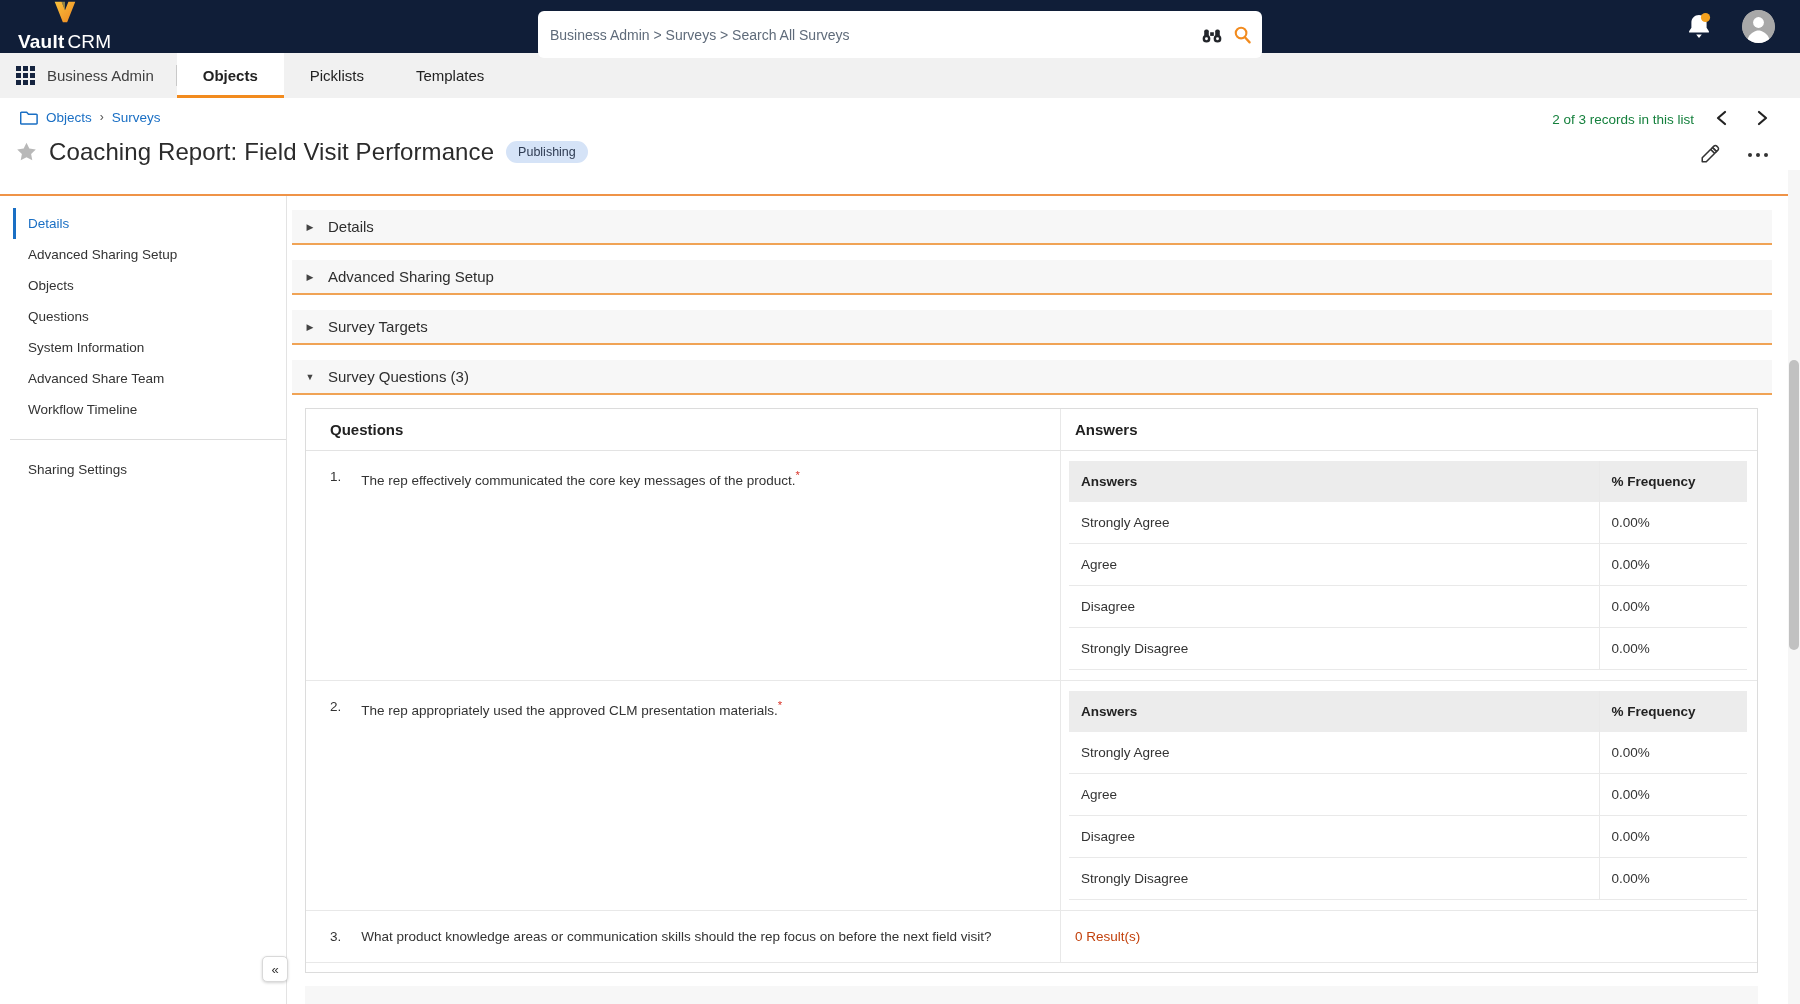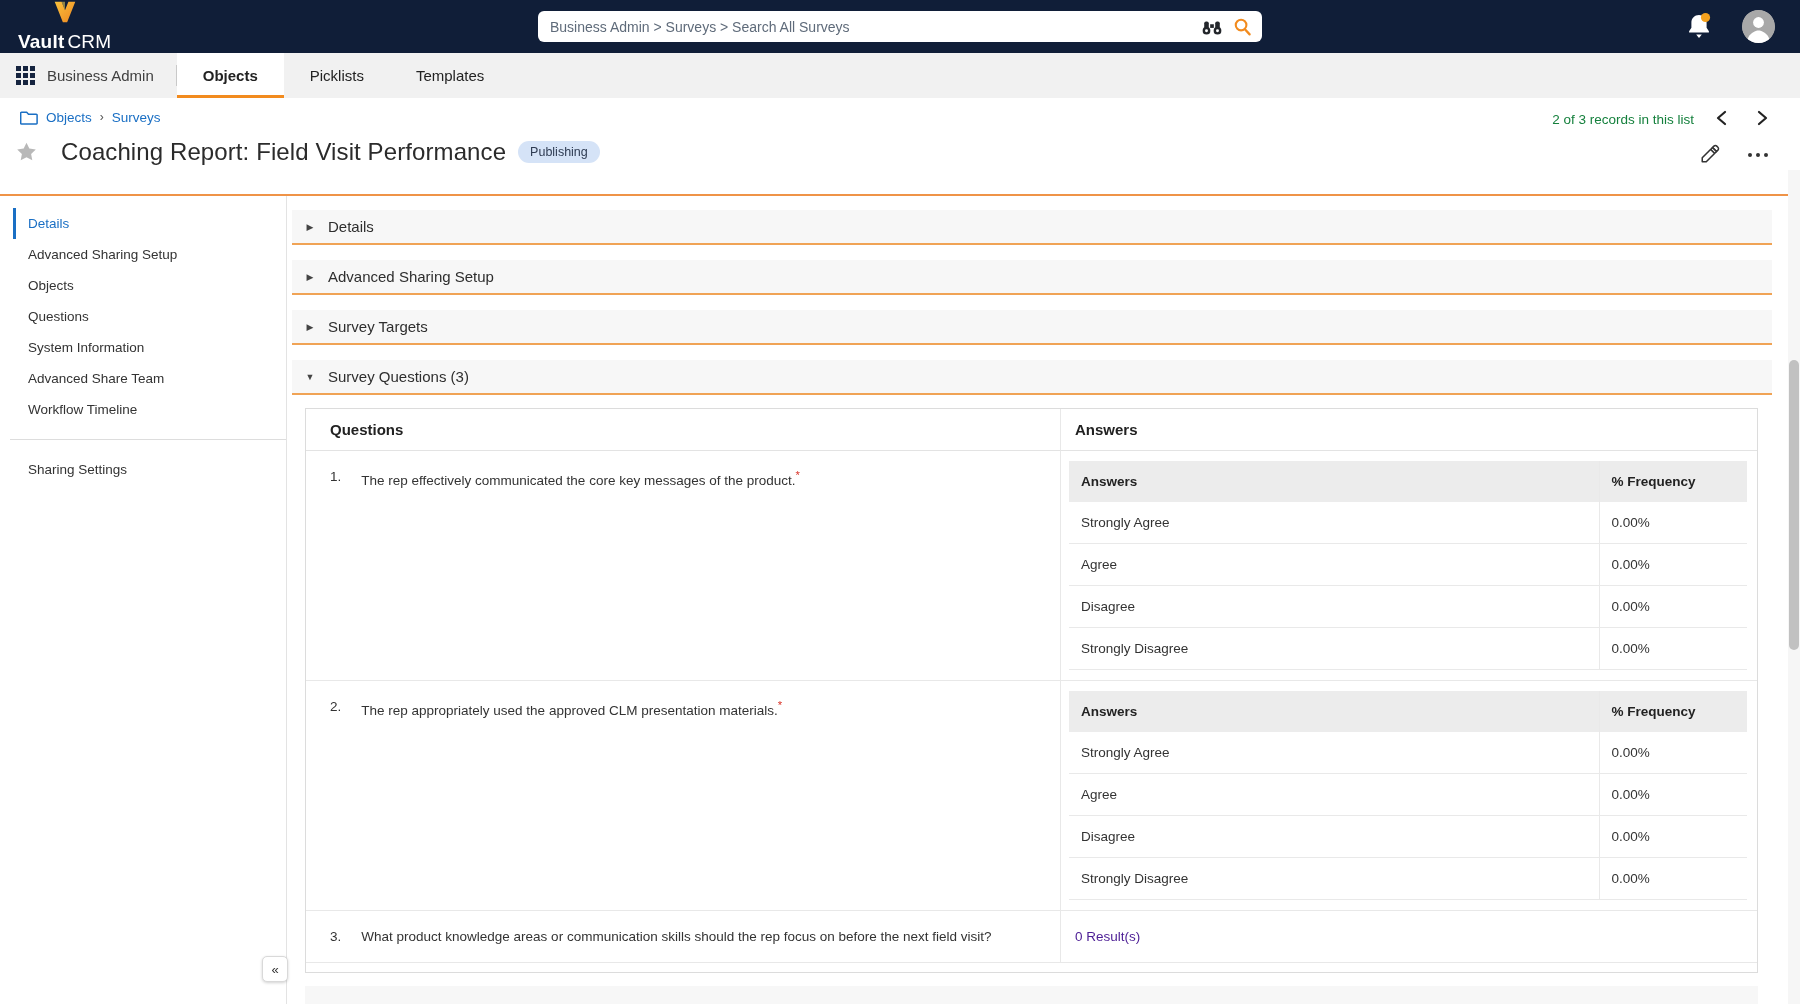--- a/index.html
+++ b/index.html
@@ -13,21 +13,21 @@
   .top-header {
     position:relative; height:53px; background:#101e38;
     display:flex; align-items:center;
   }
   .brand { display:flex; align-items:center; gap:7px; padding-left:18px;flex-direction:column; }
   .brand-v { width:24px; height:24px; display:block; }
   .brand-text { font-size:19px; color:#ffffff; letter-spacing:.2px; }
   .brand-text b { font-weight:700; }
   .brand-text span.crm { font-weight:300; margin-left:3px; }
   .global-search {
-    position:absolute; left:538px; top:11px; width:724px; height:31px;
+    position:absolute; left:538px; top:11px; width:724px; height:47px;
     background:#ffffff; border-radius:6px;
     display:flex; align-items:center; padding:0 10px 0 12px;
   }
   .global-search input {
     flex:1; border:none; outline:none; font-size:14px; color:#333;
     font-family:"Liberation Sans", sans-serif; background:transparent;
   }
   .global-search input::placeholder { color:#5f6b7a; opacity:1; }
   .gs-icons { display:flex; align-items:center; gap:10px; }
   .icon-btn { background:none; border:none; cursor:pointer; display:flex; align-items:center; padding:0; }
@@ -59,21 +59,21 @@
   .breadcrumb { display:flex; align-items:center; gap:8px; padding-left:20px; font-size:13.5px; }
   .breadcrumb a { color:#1a6fc4; text-decoration:none; cursor:pointer; }
   .crumb-sep { color:#555; font-size:12px; transform:translateY(-1px); }
   .record-nav {
     position:absolute; top:8px; right:24px; display:flex; align-items:center; gap:14px;
     font-size:13.5px; color:#15803d;
   }
   .record-nav .nav-arrow { background:none; border:none; cursor:pointer; padding:4px 8px; }
   .title-row { display:flex; align-items:center; gap:12px; padding-left:16px; margin-top:13px; }
   .star-btn { background:none; border:none; cursor:pointer; display:flex; }
-  .page-title { font-size:24px; font-weight:400; color:#2b2b2b; letter-spacing:.1px;margin-left:12px; }
+  .page-title { font-size:24px; font-weight:400; color:#2b2b2b; letter-spacing:.1px; }
   .status-badge {
     background:#d5e3f7; color:#2e3b52; font-size:12.5px; padding:4px 12px;
     border-radius:12px; white-space:nowrap;
   }
   .title-actions { position:absolute; right:30px; top:46px; display:flex; align-items:center; gap:26px; }
   .dots-btn { display:flex; gap:4px; align-items:center; background:none; border:none; cursor:pointer; padding:6px 2px; }
   .dots-btn i { width:4px; height:4px; border-radius:50%; background:#333; display:block; }
   
   .content-row { display:flex; height:808px; }
   .side-nav { width:287px; border-right:1px solid #e3e3e3; padding-top:12px; flex:none; }
@@ -111,21 +111,21 @@
   .q-num { flex:none; }
   .req { color:#d93025; }
   .ans-table { width:100%; border-collapse:collapse; font-size:13.5px; color:#333; }
   .ans-table th {
     background:#ececec; text-align:left; font-size:13.5px; font-weight:700; color:#222;
     padding:13px 10px 13px 12px;
   }
   .ans-table td { padding:13px 10px 13px 12px; border-bottom:1px solid #e9e9e9; background:#fff; }
   .ans-table .freq-col { width:148px; border-left:1px solid #e9e9e9; }
   .ans-table tr:last-child td { border-bottom:1px solid #e9e9e9; }
-  .result-text { font-size:13.5px; color:#4c1d95; padding:8px 0 0 6px; }
+  .result-text { font-size:13.5px; color:#c2410c; padding:8px 0 0 6px; }
   .panel-pad { height:9px; }
   .next-section-sliver {
     background:#f7f7f7; height:40px; margin:13px 14px 0 13px; margin-top:13px;
   }
   
   .collapse-btn {
     position:absolute; left:262px; top:956px; width:26px; height:26px;
     background:#fff; border:1px solid #d9d9d9; border-radius:5px;
     box-shadow:0 1px 3px rgba(0,0,0,.18); cursor:pointer;
     font-size:13px; color:#333; display:flex; align-items:center; justify-content:center;

